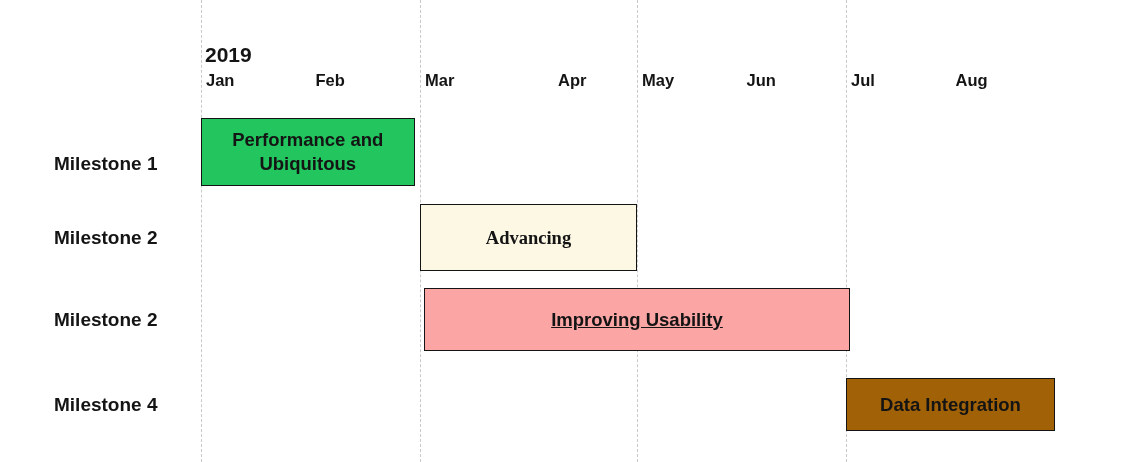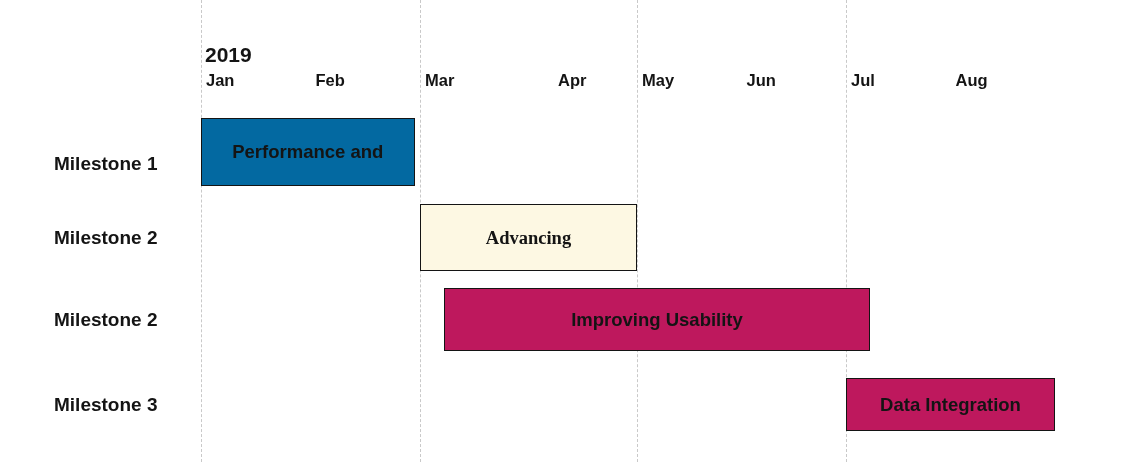--- a/index.html
+++ b/index.html
@@ -76,29 +76,30 @@
       <div class="month-label" style="left: 558px;">Apr</div>
       <div class="month-label" style="left: 642px;">May</div>
       <div class="month-label" style="left: 746.5px;">Jun</div>
       <div class="month-label" style="left: 851px;">Jul</div>
       <div class="month-label" style="left: 955.5px;">Aug</div>
     </div>
   <div id="rowlabels">
       <div class="row-label" style="top: 152px;">Milestone 1</div>
       <div class="row-label" style="top: 225.5px;">Milestone 2</div>
       <div class="row-label" style="top: 307.5px;">Milestone 2</div>
-      <div class="row-label" style="top: 392.5px;">Milestone 3</div>
+      <div class="row-label" style="top: 392.5px;">Milestone 4</div>
     </div>
   <div id="bars">
-      <div class="bar" style="left: 201px; top: 118px; width: 213.525px; height: 68px; background: #0369a1; border-color: rgb(20, 20, 20);">
+      <div class="bar" style="left: 201px; top: 118px; width: 213.525px; height: 68px; background: #22c55e; border-color: rgb(20, 20, 20);">
         <div class="bar-line">Performance and</div>
+        <div class="bar-line">Ubiquitous</div>
       </div>
       <div class="bar" style="left: 420px; top: 204px; width: 217px; height: 67px; background: rgb(253, 248, 227); border-color: rgb(20, 20, 20); font-family: Liberation Serif, serif;">
         <div class="bar-line">Advancing</div>
       </div>
-      <div class="bar" style="left: 444px; top: 288px; width: 426px; height: 63px; background: #be185d; border-color: rgb(20, 20, 20);">
+      <div class="bar" style="left: 424px; top: 288px; width: 426px; height: 63px; background: #fca5a5; border-color: rgb(20, 20, 20); text-decoration: underline;">
         <div class="bar-line">Improving Usability</div>
       </div>
-      <div class="bar" style="left: 846px; top: 378px; width: 209px; height: 53px; background: #be185d; border-color: rgb(20, 20, 20);">
+      <div class="bar" style="left: 846px; top: 378px; width: 209px; height: 53px; background: #a16207; border-color: rgb(20, 20, 20);">
         <div class="bar-line">Data Integration</div>
       </div>
     </div>
 </div>
 
 </body></html>

